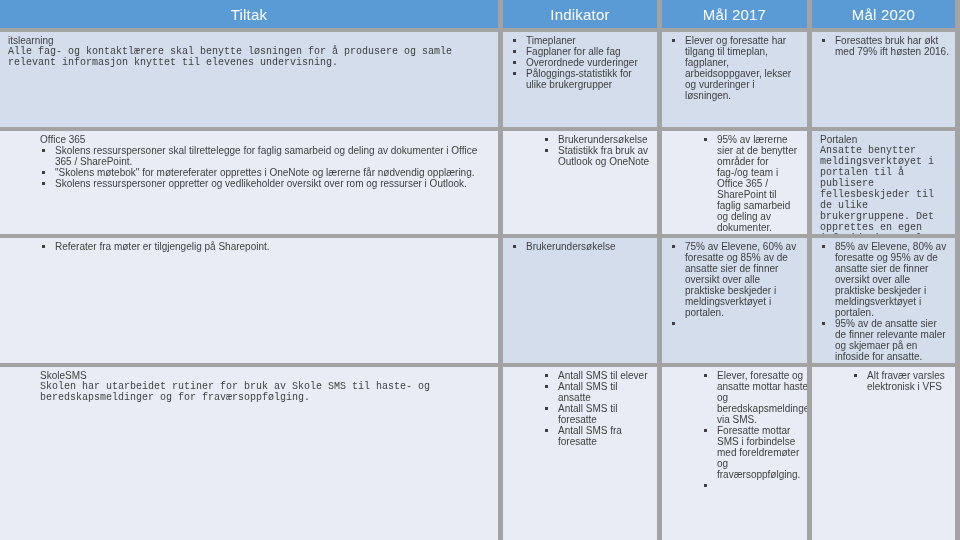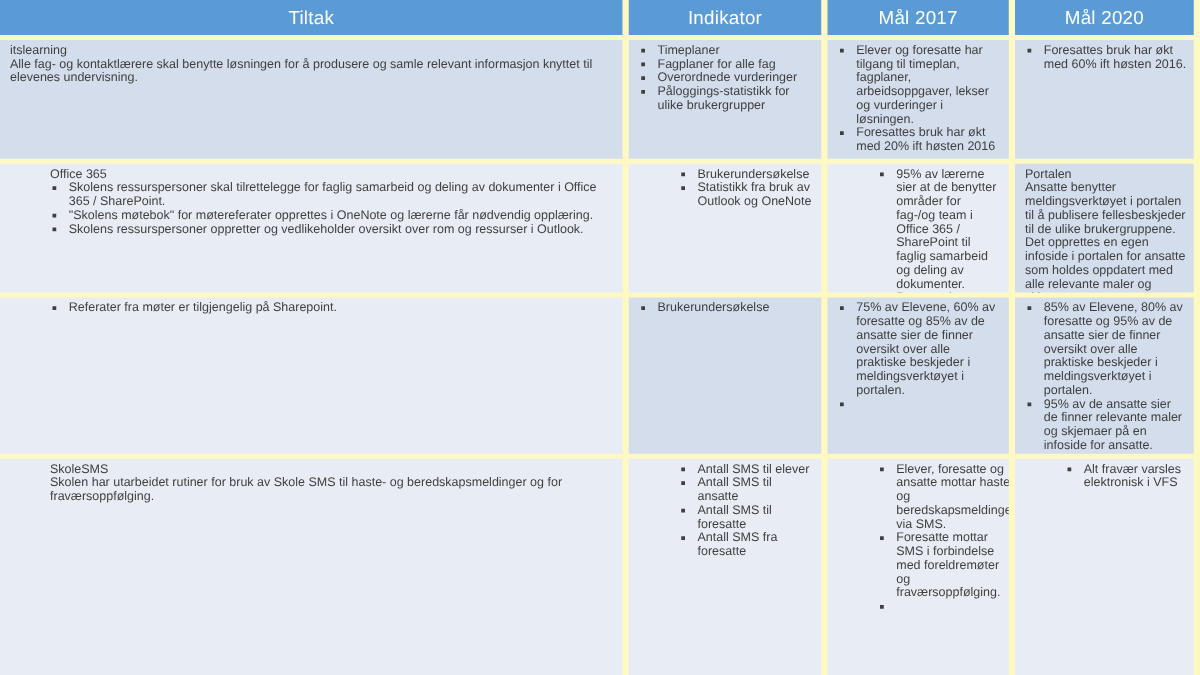--- a/index.html
+++ b/index.html
@@ -2,35 +2,35 @@
 <html style="--header-bg: #5b9bd5; --header-text: #ffffff; --band-dark: #d3ddec; --band-light: #e8edf5; --text: #3f3f3f;"><head>
 <meta charset="utf-8">
 <style>
   html,body{margin:0;padding:0;background:#fff;}
   body{font-family:"Liberation Sans","DejaVu Sans",sans-serif;-webkit-font-smoothing:antialiased;}
   .slide{position:relative;width:960px;height:540px;background:#fff;overflow:hidden;}
   .grid{
     display:grid;width:960px;height:540px;box-sizing:border-box;
     grid-template-columns:498px 154px 145px 143px;
     grid-template-rows:28px 95px 103px 125px 1fr;
-    gap:4px 5px;padding-right:5px;background:#fef9c3;
+    gap:4px 5px;padding-right:5px;background:#a3a3a3;
   }
   .head{
     background:var(--header-bg,#5b9bd5);color:var(--header-text,#ffffff);
     display:flex;align-items:center;justify-content:center;
     font-size:15px;letter-spacing:.2px;
   }
   .cell{
     box-sizing:border-box;padding:3px 6px 3px 8px;overflow:hidden;
     color:var(--text,#3f3f3f);font-size:10px;line-height:11px;
   }
   .band-a{background:var(--band-dark,#d3ddec);}
   .band-b{background:var(--band-light,#e8edf5);padding-left:40px;}
   .cell-title{margin:0 0 0 0;}
-  .cell-text{margin:0;}
+  .cell-text{margin:0;font-family:Liberation Mono, monospace;}
   .bullets{display:block;}
   .bullet{display:flex;align-items:flex-start;}
   .bullet .marker{flex:none;width:3px;height:3px;background:var(--text,#3f3f3f);margin:4px 10px 0 2px;}
   .bullet .btext{flex:1;}
 </style>
 </head>
 <body>
 
 <div class="slide">
   <div class="grid">
@@ -64,31 +64,27 @@
             <span class="btext">Påloggings-statistikk for ulike brukergrupper</span>
           </div>
         </div>
     </div>
     <div class="cell band-a">
       <div class="bullets">
           <div class="bullet">
             <span class="marker"></span>
             <span class="btext">Elever og foresatte har tilgang til timeplan, fagplaner, arbeidsoppgaver, lekser og vurderinger i løsningen.</span>
           </div>
-          <div class="bullet">
-            <span class="marker"></span>
-            <span class="btext">Foresattes bruk har økt med 20% ift høsten 2016</span>
-          </div>
-        </div>
-    </div>
-    <div class="cell band-a">
-      <div class="bullets">
-          <div class="bullet">
-            <span class="marker"></span>
-            <span class="btext">Foresattes bruk har økt med 60% ift høsten 2016.</span>
+        </div>
+    </div>
+    <div class="cell band-a">
+      <div class="bullets">
+          <div class="bullet">
+            <span class="marker"></span>
+            <span class="btext">Foresattes bruk har økt med 79% ift høsten 2016.</span>
           </div>
         </div>
     </div>
 
     <div class="cell band-b">
       <div class="cell-title">Office 365</div>
       <div class="cell-text"></div>
       <div class="bullets">
           <div class="bullet">
             <span class="marker"></span>

